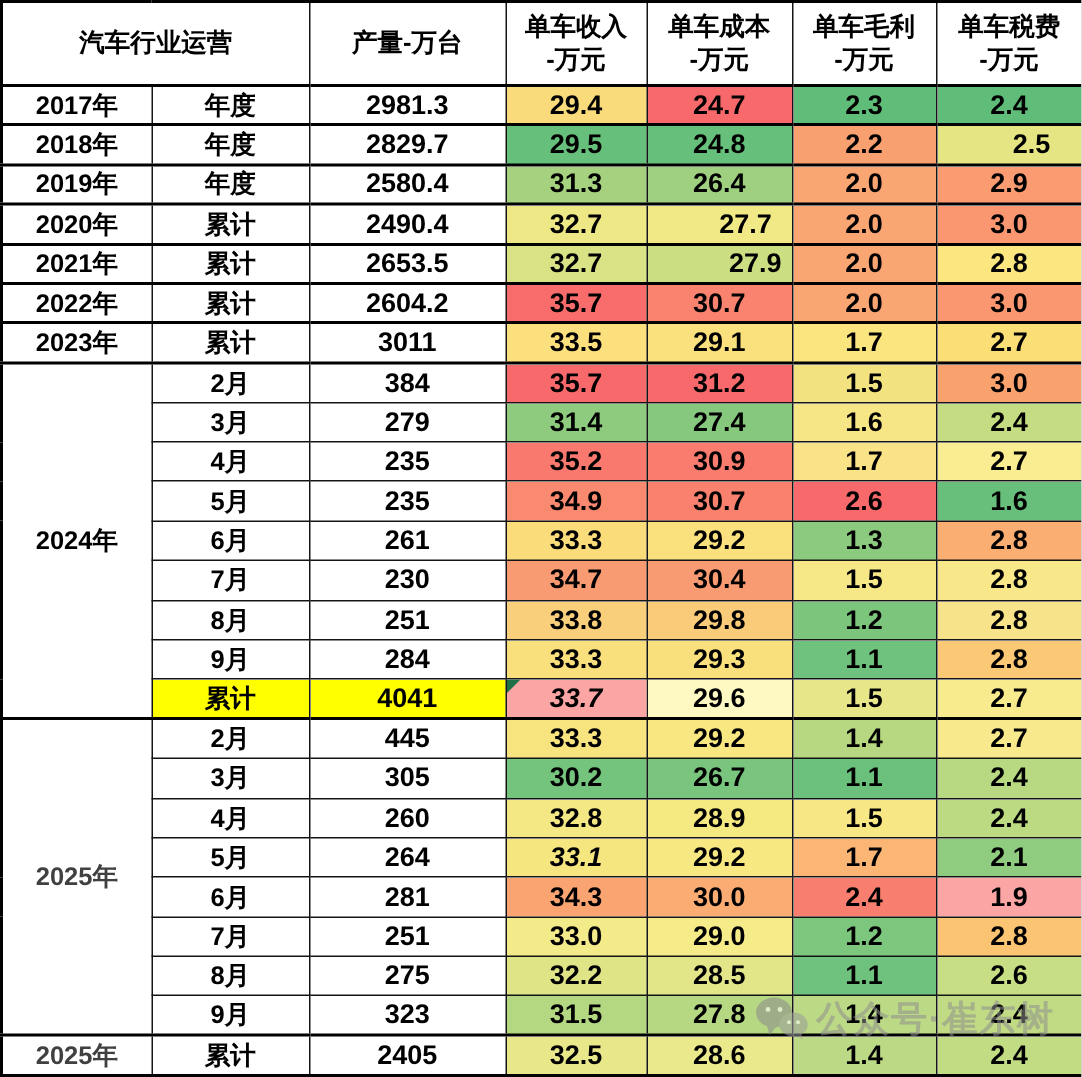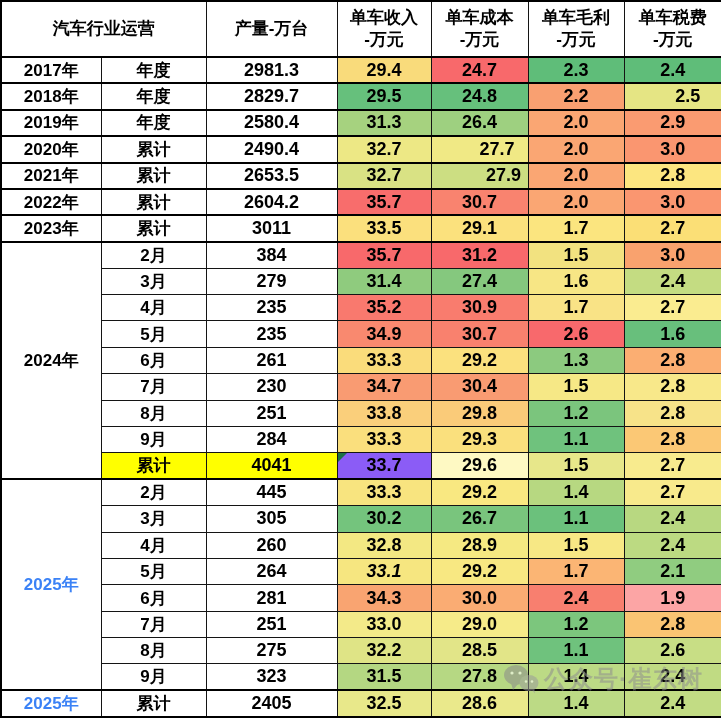--- a/index.html
+++ b/index.html
@@ -30,21 +30,21 @@
   .grid th{
     font-size:17px;
     line-height:1.3;
     background:#ffffff;
     border-bottom:2px solid #000;
     font-weight:700;
   }
   .grid tbody tr{height:26.4px;}
   .grid td{font-size:18px;}
   td.year-cell{font-size:17px;letter-spacing:0;}
-  td.year-red{color:#3b82f6;}
+  td.year-red{color:#404040;}
   td.period-cell{font-size:17px;}
   td.prod-cell{font-size:18px;}
   tr.section-start td{border-top:2px solid #000;}
   td.hl{background:#FFFF00;}
   td.rel{position:relative;}
   .triangle{
     position:absolute;top:0;left:0;width:0;height:0;
     border-top:9px solid #1E7145;
     border-right:9px solid transparent;
   }
@@ -225,21 +225,21 @@
           <td class="period-cell">9月</td>
           <td class="prod-cell">284</td>
           <td style="background: rgb(250, 223, 125);">33.3</td>
           <td style="background: rgb(250, 224, 125);">29.3</td>
           <td style="background: rgb(111, 194, 125);">1.1</td>
           <td style="background: rgb(251, 200, 117);">2.8</td>
         </tr>
         <tr>
           <td class="period-cell hl">累计</td>
           <td class="prod-cell hl">4041</td>
-          <td class="rel" style="background: #8b5cf6;">33.7<span class="triangle"></span></td>
+          <td class="rel" style="background: #fca5a5; font-style: italic;">33.7<span class="triangle"></span></td>
           <td style="background: #fef9c3;">29.6</td>
           <td style="background: rgb(231, 231, 138);">1.5</td>
           <td style="background: rgb(248, 235, 142);">2.7</td>
         </tr>
         <tr class="section-start">
           <td class="year-cell year-red" rowspan="8">2025年</td>
           <td class="period-cell">2月</td>
           <td class="prod-cell">445</td>
           <td style="background: rgb(248, 228, 127);">33.3</td>
           <td style="background: rgb(249, 232, 129);">29.2</td>

